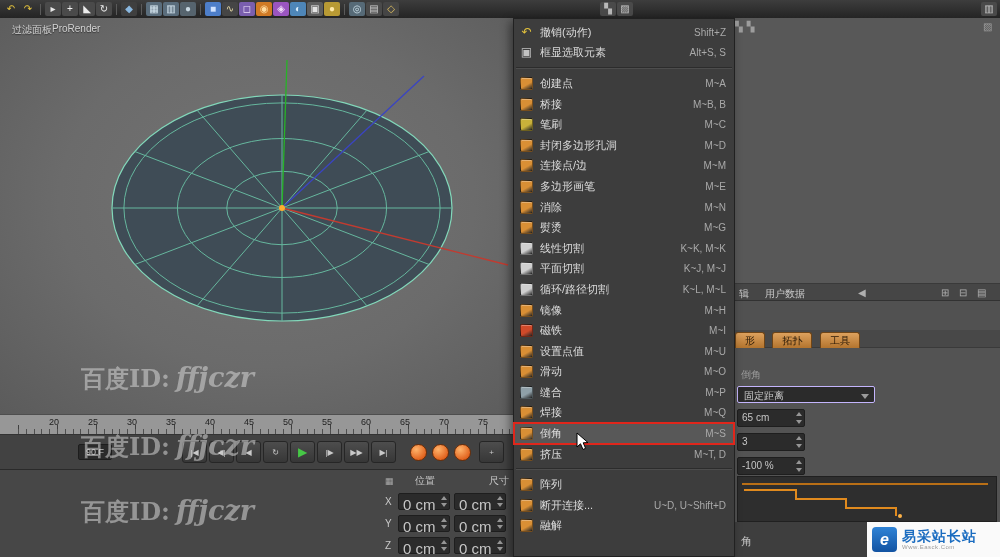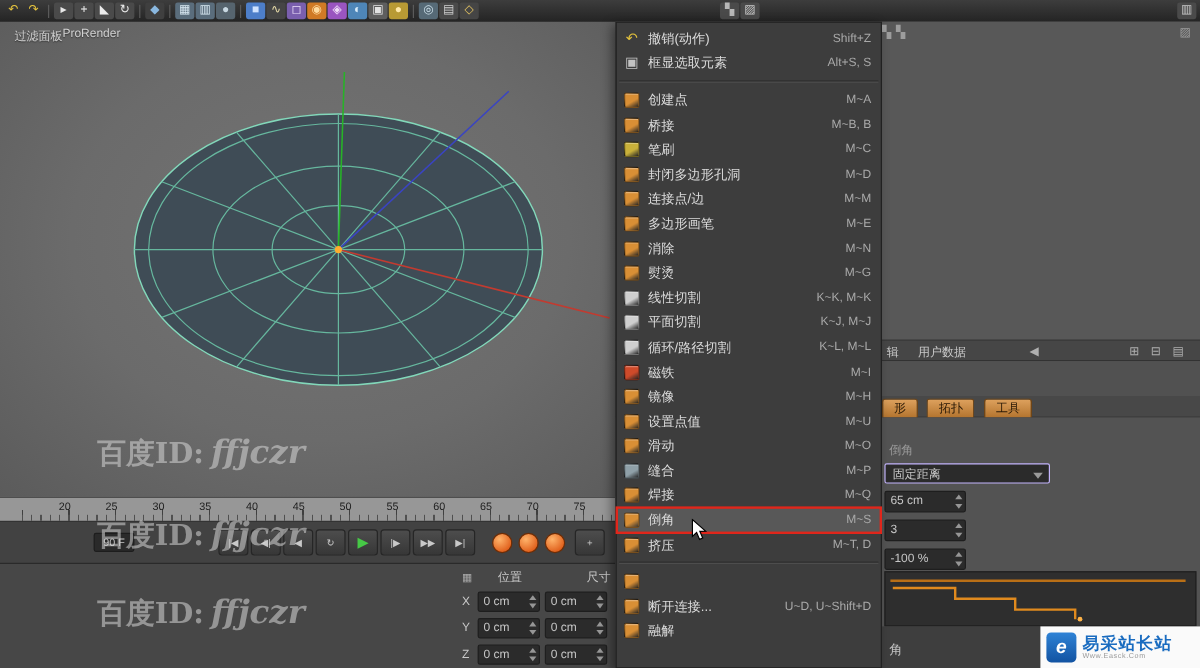--- a/index.html
+++ b/index.html
@@ -48,21 +48,21 @@
   
   .bottom{position:absolute;left:0;top:470px;width:513px;height:87px;background:#474747;}
   .coords{position:absolute;left:385px;top:3px;}
   .coords-head{display:flex;align-items:center;font-size:10px;color:#c9c9c9;height:15px;}
   .gicon{width:12px;font-size:9px;color:#a8a8a8;}
   .ch1{width:56px;text-align:center;}
   .ch2{width:56px;text-align:right;}
   .c-row{display:flex;align-items:center;margin-top:5px;}
   .c-axis{width:9px;font-size:10px;color:#c9c9c9;}
   .c-field{position:relative;width:50px;height:15px;background:#2b2b2b;border:1px solid #1e1e1e;
-           border-radius:2px;margin-left:4px;font-size:10px;color:#c6c6c6;}
+           border-radius:2px;margin-left:4px;font-size:15px;color:#c6c6c6;}
   .c-val{position:absolute;left:4px;top:2px;right:10px;white-space:nowrap;overflow:hidden;}
   .spin{position:absolute;right:2px;top:2px;bottom:2px;width:7px;display:flex;
         flex-direction:column;justify-content:space-between;}
   .spin::before{content:"";width:0;height:0;border-left:3px solid transparent;
         border-right:3px solid transparent;border-bottom:4px solid #969696;margin:0 auto;}
   .spin::after{content:"";width:0;height:0;border-left:3px solid transparent;
         border-right:3px solid transparent;border-top:4px solid #969696;margin:0 auto;}
 
   
   .rpanel{position:absolute;left:513px;top:18px;width:487px;height:539px;background:#585858;z-index:10;}
@@ -387,31 +387,31 @@
         <div class="mi" style="background: linear-gradient(150deg, rgb(207, 207, 207) 58%, rgba(0, 0, 0, 0.4));"></div>
         <div class="lbl">平面切割</div>
         <div class="sc">K~J, M~J</div>
       </div>
       <div class="ctx-item">
         <div class="mi" style="background: linear-gradient(150deg, rgb(207, 207, 207) 58%, rgba(0, 0, 0, 0.4));"></div>
         <div class="lbl">循环/路径切割</div>
         <div class="sc">K~L, M~L</div>
       </div>
       <div class="ctx-item">
+        <div class="mi" style="background: linear-gradient(150deg, rgb(217, 143, 53) 58%, rgba(0, 0, 0, 0.4));"></div>
+        <div class="lbl">镜像</div>
+        <div class="sc">M~H</div>
+      </div>
+      <div class="ctx-item">
         <div class="mi" style="background: linear-gradient(150deg, rgb(207, 74, 42) 58%, rgba(0, 0, 0, 0.4));"></div>
         <div class="lbl">磁铁</div>
         <div class="sc">M~I</div>
       </div>
       <div class="ctx-item">
         <div class="mi" style="background: linear-gradient(150deg, rgb(217, 143, 53) 58%, rgba(0, 0, 0, 0.4));"></div>
-        <div class="lbl">镜像</div>
-        <div class="sc">M~H</div>
-      </div>
-      <div class="ctx-item">
-        <div class="mi" style="background: linear-gradient(150deg, rgb(217, 143, 53) 58%, rgba(0, 0, 0, 0.4));"></div>
         <div class="lbl">设置点值</div>
         <div class="sc">M~U</div>
       </div>
       <div class="ctx-item">
         <div class="mi" style="background: linear-gradient(150deg, rgb(217, 143, 53) 58%, rgba(0, 0, 0, 0.4));"></div>
         <div class="lbl">滑动</div>
         <div class="sc">M~O</div>
       </div>
       <div class="ctx-item">
         <div class="mi" style="background: linear-gradient(150deg, rgb(143, 160, 168) 58%, rgba(0, 0, 0, 0.4));"></div>
@@ -429,20 +429,21 @@
         <div class="sc">M~S</div>
       </div>
       <div class="ctx-item">
         <div class="mi" style="background: linear-gradient(150deg, rgb(217, 143, 53) 58%, rgba(0, 0, 0, 0.4));"></div>
         <div class="lbl">挤压</div>
         <div class="sc">M~T, D</div>
       </div>
       <div class="ctx-sep"></div>
       <div class="ctx-item">
         <div class="mi" style="background: linear-gradient(150deg, rgb(217, 143, 53) 58%, rgba(0, 0, 0, 0.4));"></div>
+        <div class="lbl">阵列</div>
         <div class="sc"></div>
       </div>
       <div class="ctx-item">
         <div class="mi" style="background: linear-gradient(150deg, rgb(217, 143, 53) 58%, rgba(0, 0, 0, 0.4));"></div>
         <div class="lbl">断开连接...</div>
         <div class="sc">U~D, U~Shift+D</div>
       </div>
       <div class="ctx-item">
         <div class="mi" style="background: linear-gradient(150deg, rgb(217, 143, 53) 58%, rgba(0, 0, 0, 0.4));"></div>
         <div class="lbl">融解</div>

